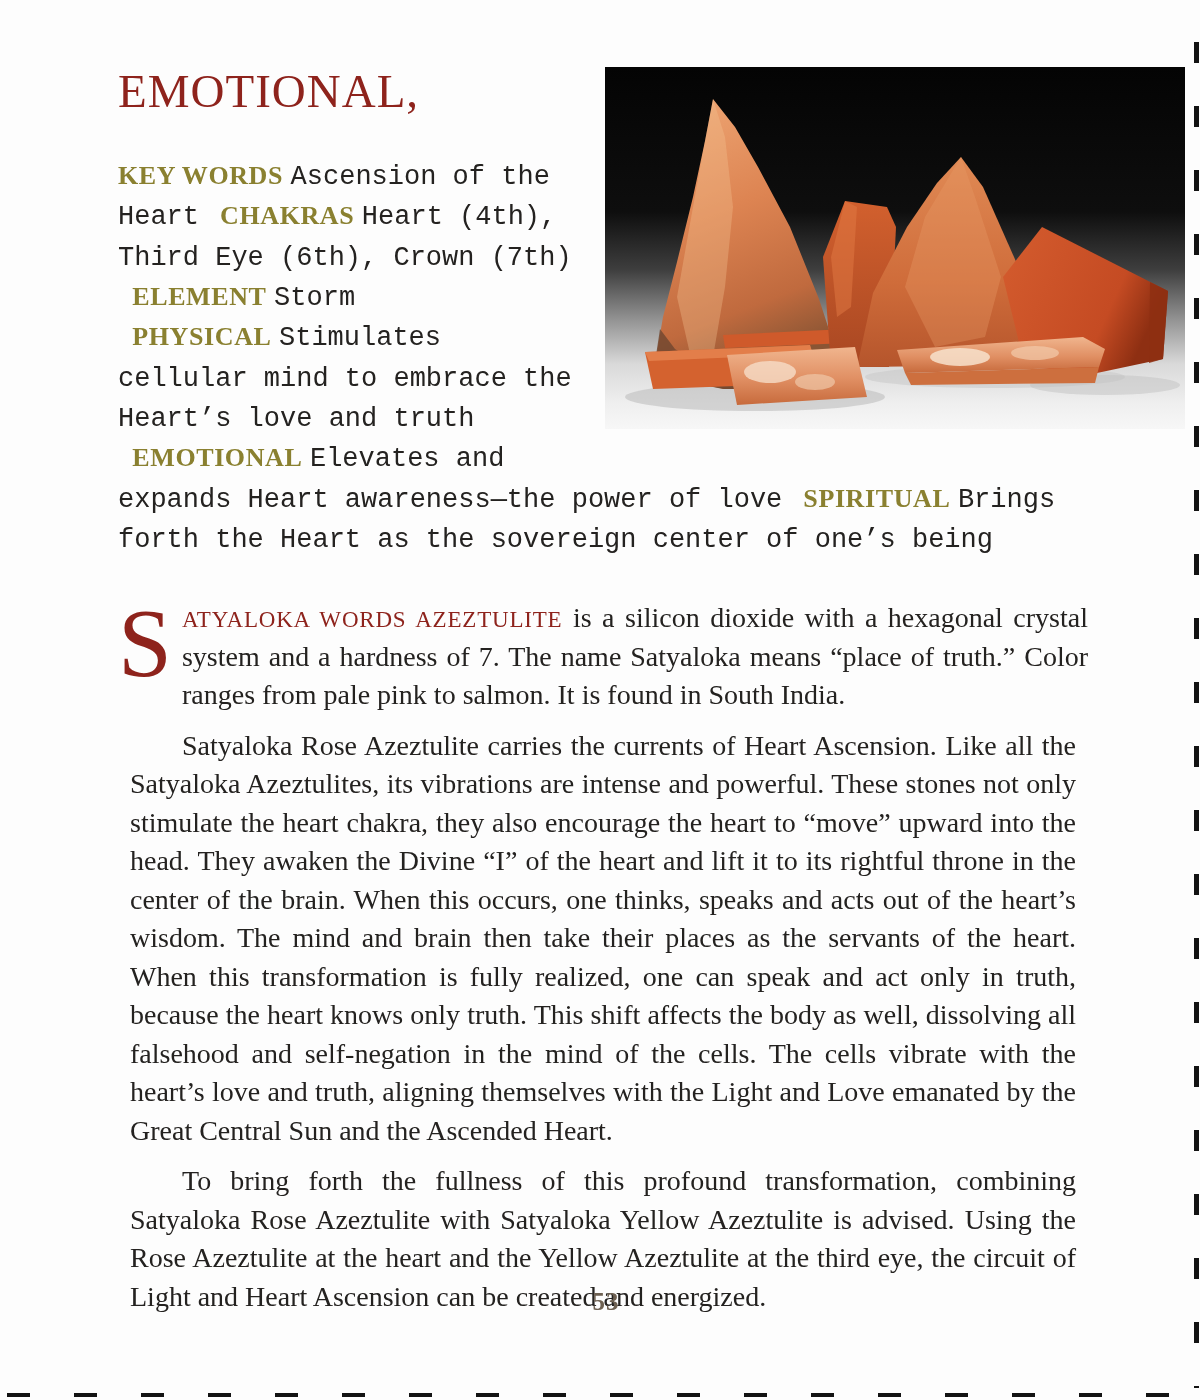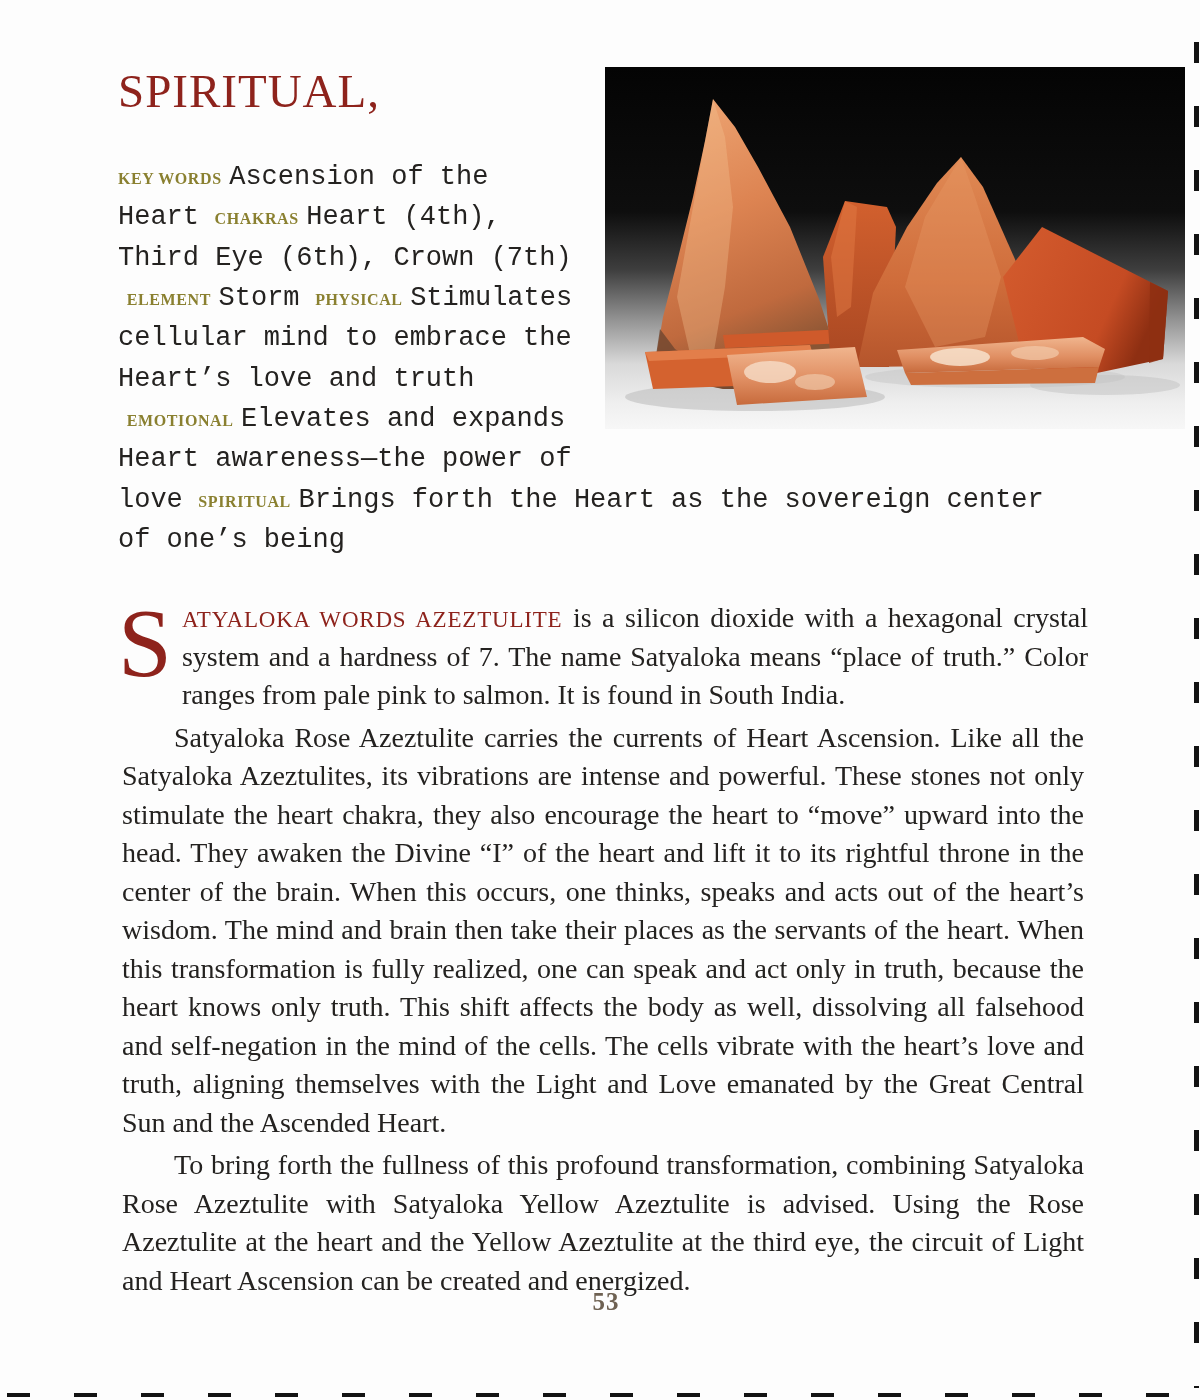--- a/index.html
+++ b/index.html
@@ -34,21 +34,21 @@
 
   
   .keywords{
     margin:0;
     font-size:27px;
     line-height:1.42;
     text-align:left;
     color:var(--body-text,#222);
   }
   .kw-label{
-    font-size:16px;
+    font-size:26px;
     font-weight:700;
     letter-spacing:.6px;
     color:var(--label-olive,#8a8030);
     white-space:nowrap;
   }
   .kw-label:not(:first-child){margin-left:.55em;}
   .kw-text{margin-left:.28em;font-family:Liberation Mono, monospace;}
 
   
   .intro{
@@ -64,21 +64,21 @@
     padding:7px 10px 0 0;
     color:var(--title-red,#8e231c);
   }
   .leadin{
     font-size:23px;
     letter-spacing:.8px;
     color:var(--title-red,#8e231c);
   }
 
   .body-para{
-    margin:4px;
+    margin:12px;
     font-size:28px;
     line-height:1.375;
     text-align:justify;
     text-indent:52px;
   }
 
   .page-num{
     position:absolute;
     left:0;right:0;
     top:1288px;
@@ -184,21 +184,21 @@
         <ellipse cx="210" cy="315" rx="20" ry="8" fill="#f0c7a8" opacity="0.7"></ellipse>
 
         <polygon points="292,283 478,270 500,282 494,300 300,306" fill="url(#gSlab)"></polygon>
         <polygon points="300,306 494,300 490,316 306,318" fill="#cd6f3e"></polygon>
         <ellipse cx="355" cy="290" rx="30" ry="9" fill="#f7e2cd" opacity="0.85"></ellipse>
         <ellipse cx="430" cy="286" rx="24" ry="7" fill="#f2cbab" opacity="0.7"></ellipse>
       </svg>
     </div>
 
     <h1 class="title">
-      <span>SPIRITUAL,</span>
+      <span>EMOTIONAL,</span>
     </h1>
 
     <p class="keywords"><span class="kw-label">KEY WORDS</span><span class="kw-text">Ascension of the Heart</span> <span class="kw-label">CHAKRAS</span><span class="kw-text">Heart (4th), Third Eye (6th), Crown (7th)</span> <span class="kw-label">ELEMENT</span><span class="kw-text">Storm</span> <span class="kw-label">PHYSICAL</span><span class="kw-text">Stimulates cellular mind to embrace the Heart’s love and truth</span> <span class="kw-label">EMOTIONAL</span><span class="kw-text">Elevates and expands Heart awareness—the power of love</span> <span class="kw-label">SPIRITUAL</span><span class="kw-text">Brings forth the Heart as the sovereign center of one’s being</span> </p>
 
     <p class="intro"><span class="dropcap">S</span><span class="leadin">ATYALOKA WORDS AZEZTULITE</span><span> is a silicon dioxide with a hexagonal crystal system and a hardness of 7. The name Satyaloka means “place of truth.” Color ranges from pale pink to salmon. It is found in South India.</span></p>
 
     <div>
         <p class="body-para">Satyaloka Rose Azeztulite carries the currents of Heart Ascension. Like all the Satyaloka Azeztulites, its vibrations are intense and powerful. These stones not only stimulate the heart chakra, they also encourage the heart to “move” upward into the head. They awaken the Divine “I” of the heart and lift it to its rightful throne in the center of the brain. When this occurs, one thinks, speaks and acts out of the heart’s wisdom. The mind and brain then take their places as the servants of the heart. When this transformation is fully realized, one can speak and act only in truth, because the heart knows only truth. This shift affects the body as well, dissolving all falsehood and self-negation in the mind of the cells. The cells vibrate with the heart’s love and truth, aligning themselves with the Light and Love emanated by the Great Central Sun and the Ascended Heart.</p>
         <p class="body-para">To bring forth the fullness of this profound transformation, combining Satyaloka Rose Azeztulite with Satyaloka Yellow Azeztulite is advised. Using the Rose Azeztulite at the heart and the Yellow Azeztulite at the third eye, the circuit of Light and Heart Ascension can be created and energized.</p>
       </div>

